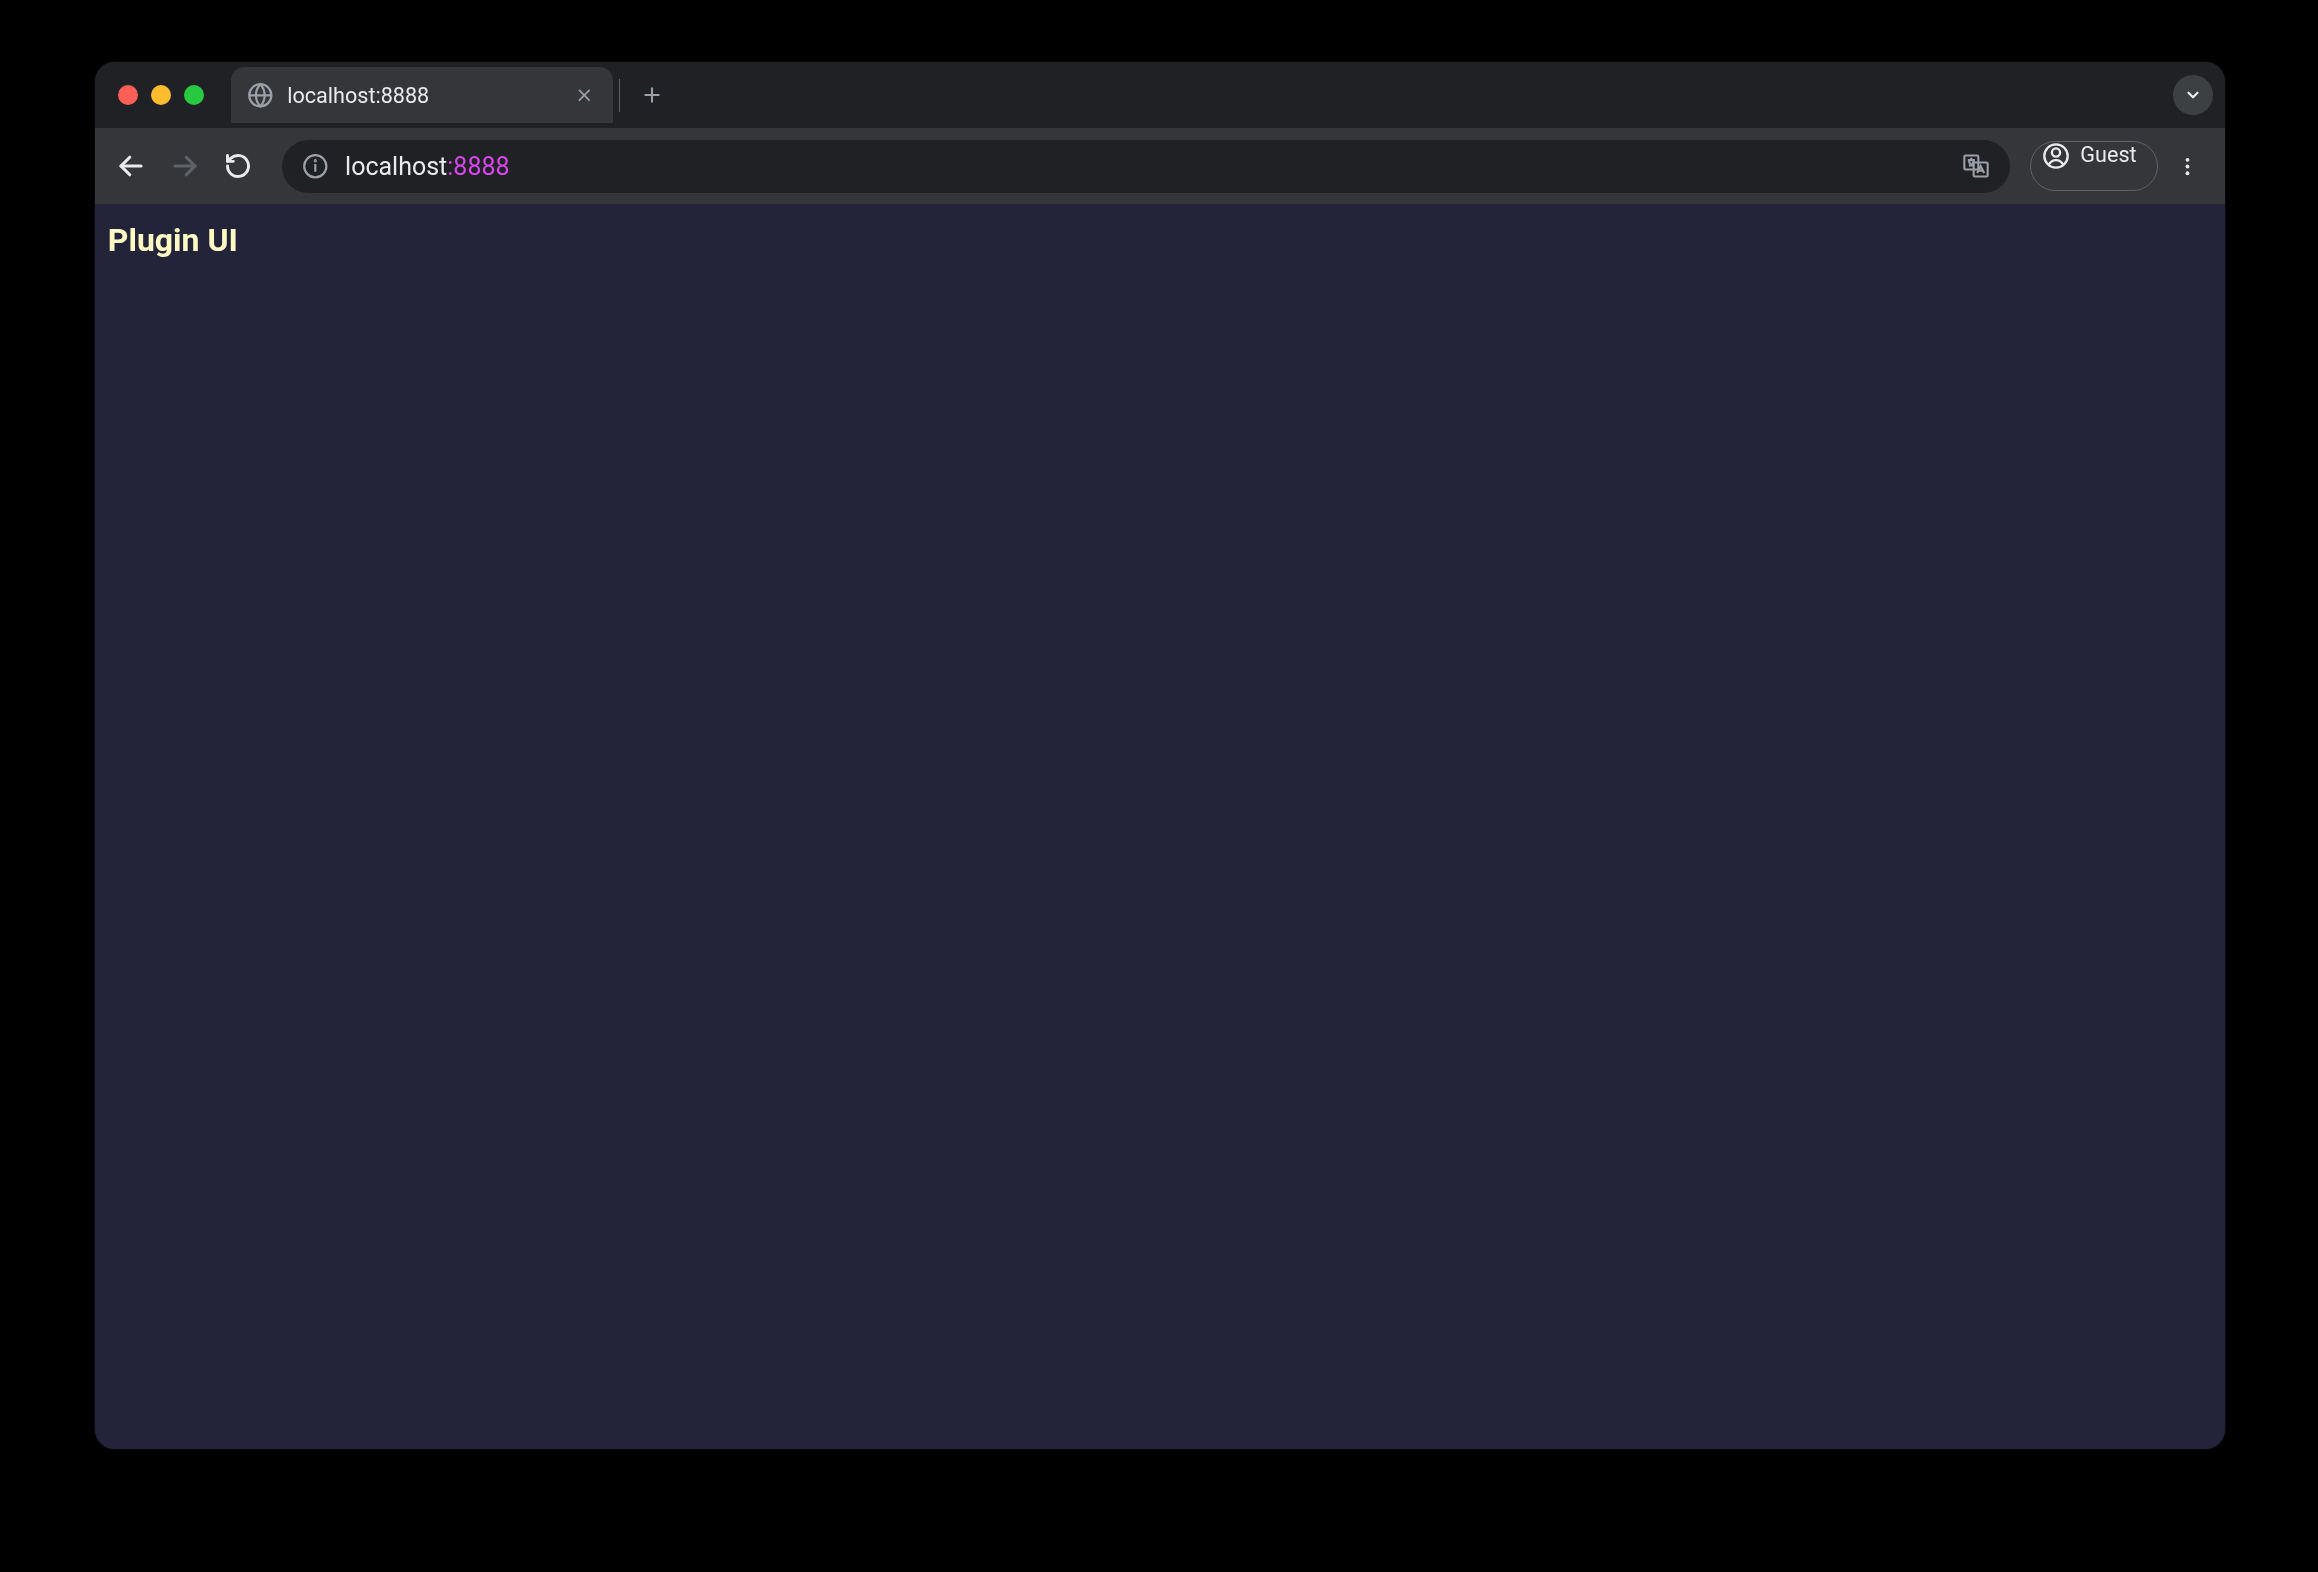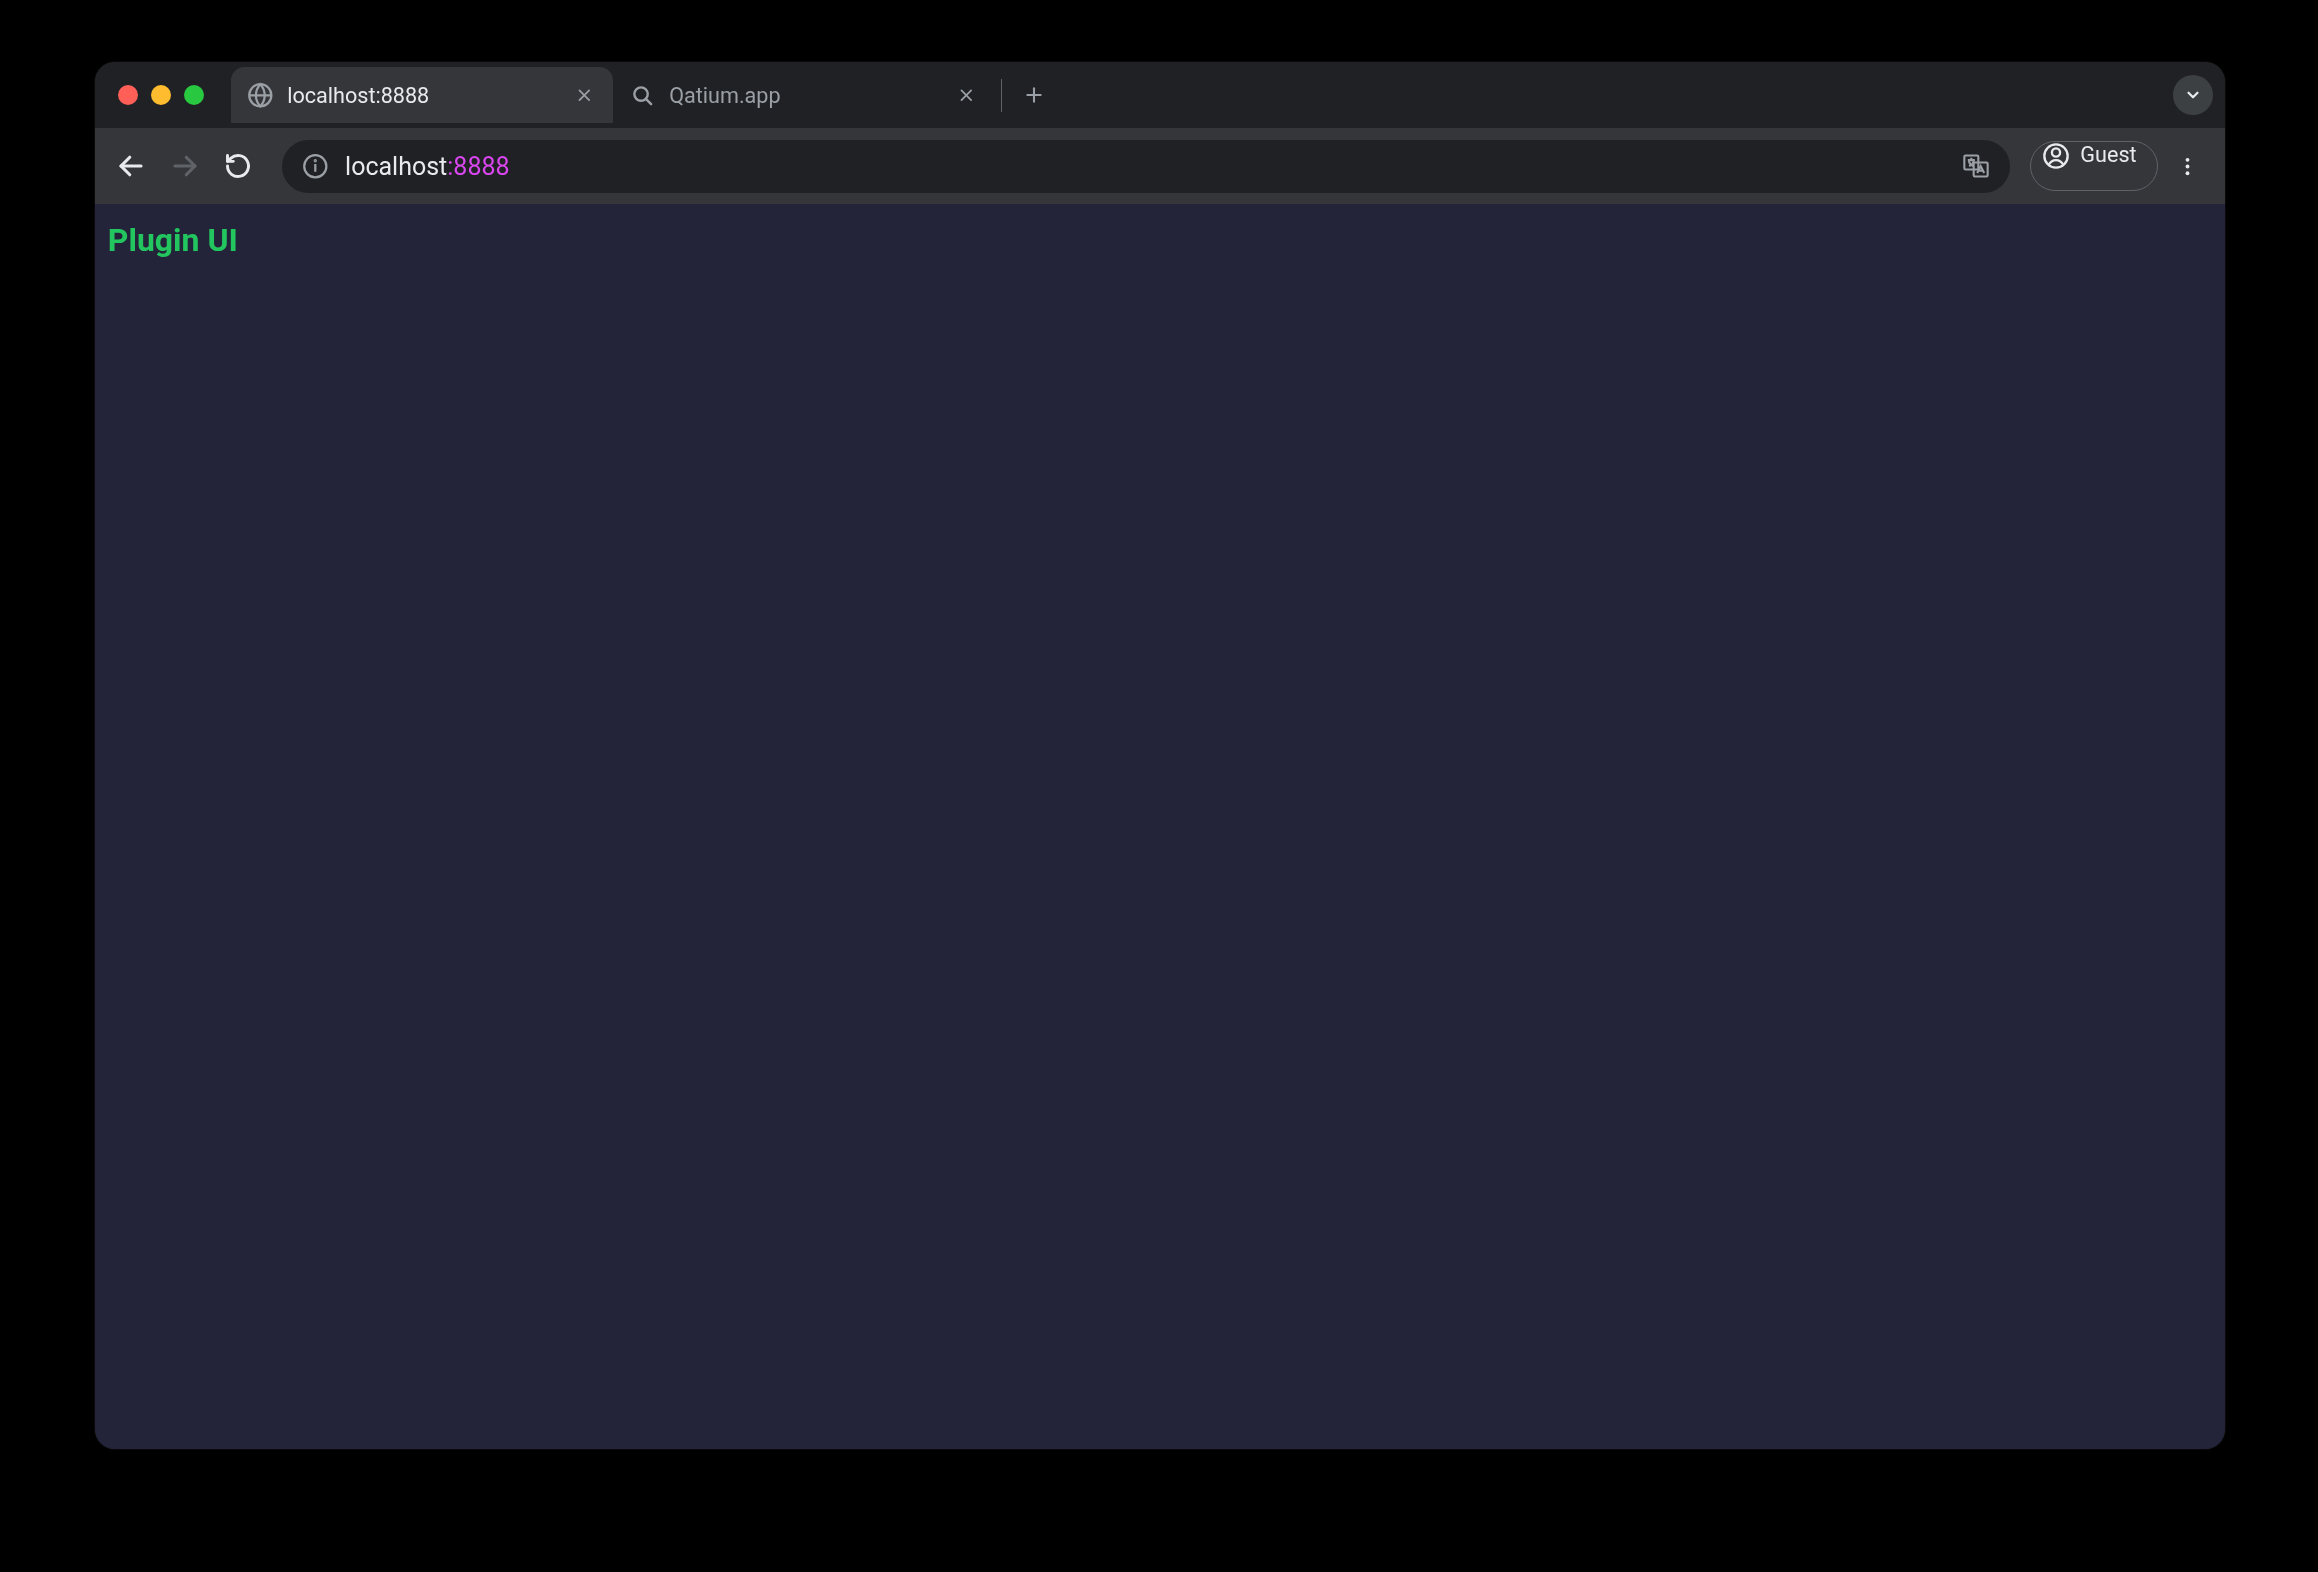--- a/index.html
+++ b/index.html
@@ -216,21 +216,21 @@
       color: #e8eaed;
     }
     
     .content-area {
       flex: 1;
       background: #23243a;
       padding: 16.6px 13.3px;
     }
     
     .page-heading {
-      color: #22c55e;
+      color: #fef9c3;
       font-size: 32px;
       font-weight: 700;
     }
     
     svg { display: block; }
   </style>
 </head>
 <body>
 
 <div class="browser-window">
@@ -252,35 +252,20 @@
       </span>
       <span class="tab-title">localhost:8888</span>
       <span class="tab-close">
         <svg width="16.6" height="16.6" viewBox="0 0 24 24" fill="none" stroke="currentColor" stroke-width="2.5" stroke-linecap="round">
           <line x1="5" y1="5" x2="19" y2="19"></line>
           <line x1="19" y1="5" x2="5" y2="19"></line>
         </svg>
       </span>
     </div>
 
-    <div class="tab">
-      <span class="tab-favicon">
-        <svg width="23" height="23" viewBox="0 0 24 24" fill="none" stroke="#9aa0a6" stroke-width="2.5" stroke-linecap="round">
-          <circle cx="10.5" cy="10.5" r="7"></circle>
-          <line x1="21" y1="21" x2="15.5" y2="15.5"></line>
-        </svg>
-      </span>
-      <span class="tab-title">Qatium.app</span>
-      <span class="tab-close">
-        <svg width="16.6" height="16.6" viewBox="0 0 24 24" fill="none" stroke="currentColor" stroke-width="2.5" stroke-linecap="round">
-          <line x1="5" y1="5" x2="19" y2="19"></line>
-          <line x1="19" y1="5" x2="5" y2="19"></line>
-        </svg>
-      </span>
-    </div>
 
     <div class="tab-separator"></div>
 
     <div class="new-tab-btn">
       <svg width="20" height="20" viewBox="0 0 24 24" fill="none" stroke="currentColor" stroke-width="2.5" stroke-linecap="round">
         <line x1="12" y1="4" x2="12" y2="20"></line>
         <line x1="4" y1="12" x2="20" y2="12"></line>
       </svg>
     </div>
 

